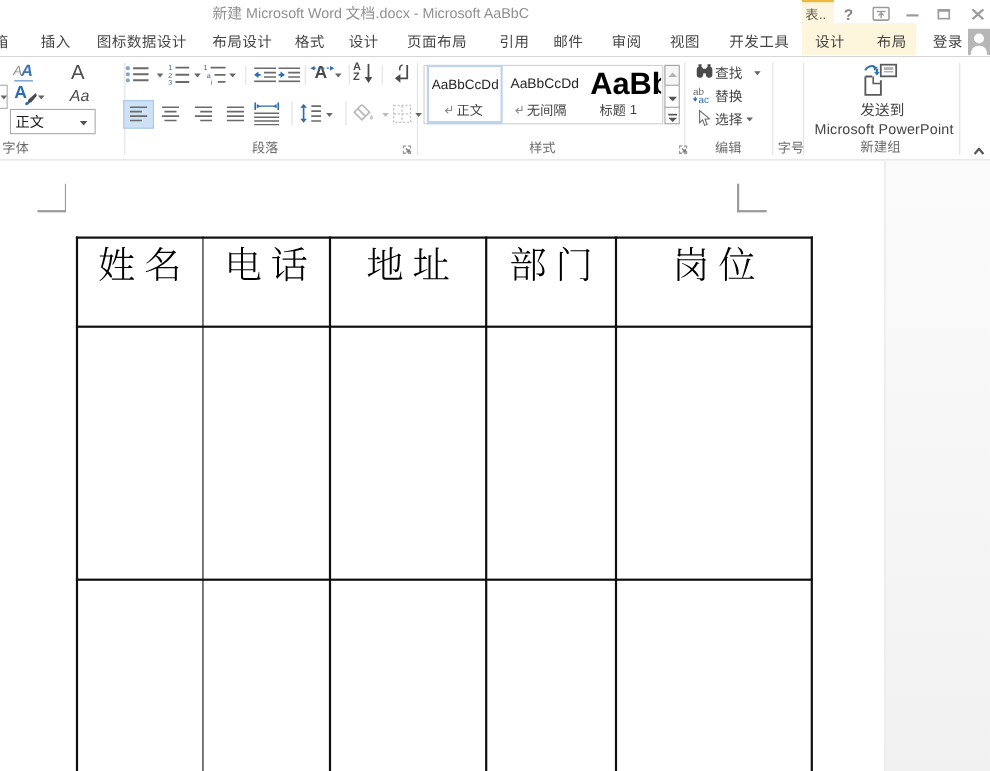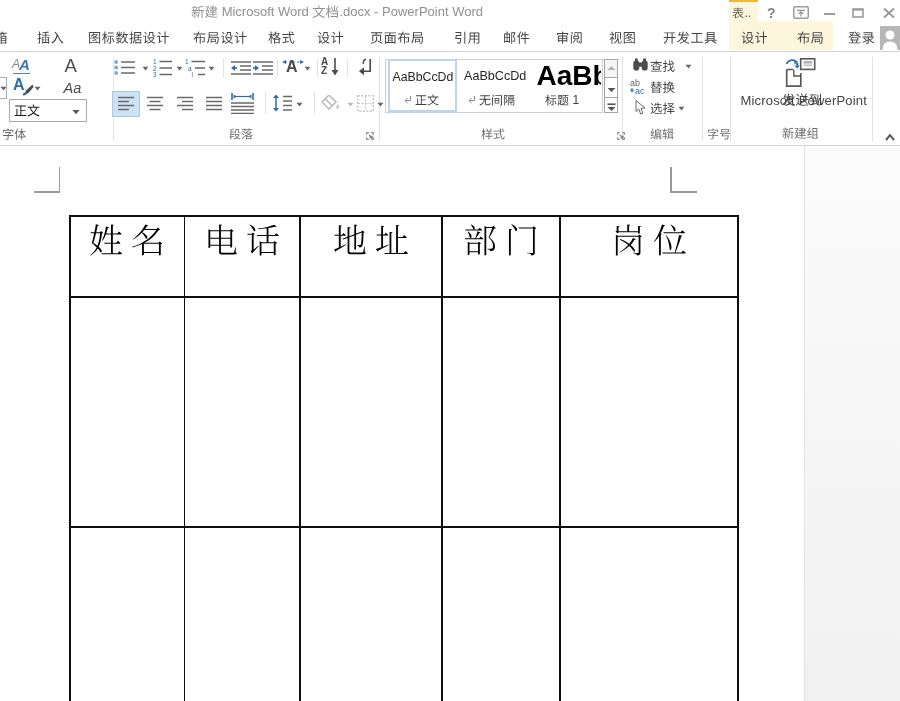--- a/index.html
+++ b/index.html
@@ -77,21 +77,21 @@
       <path id="s9898" d="M176 265H380V341H176ZM176 137H380V212H176ZM108 82V396H450V82ZM695 350C688 609 668 737 458 803C471 815 488 838 494 853C722 777 751 632 758 350ZM730 694C793 739 870 805 908 847L954 801C914 760 835 697 774 654ZM124 578C119 723 100 843 33 921C49 929 77 948 88 958C125 910 149 852 164 782C254 915 401 938 614 938H936C940 919 952 889 963 874C905 876 660 876 615 876C495 875 395 869 317 837V694H483V636H317V529H501V470H49V529H252V799C222 775 197 744 178 704C183 666 186 625 188 582ZM540 244V665H603V301H841V661H907V244H719C731 216 744 181 757 147H955V86H499V147H681C672 180 661 216 650 244Z"></path>
     </defs>
   </svg>
 <div class="abs" style="left:0;top:0;width:900px;height:27px;background:#fff"></div>
 <div class="abs" style="left:337px;top:5px;transform:translateX(-50%);display:flex;align-items:center;white-space:pre;font-family:'Liberation Sans',sans-serif;font-size:13px;color:#909090;line-height:13.5px"><svg class="cjf" style="left:0px;top:0px;width:27px;height:13.5px;fill:#909090" viewBox="0 0 2000 1000">
       <use href="#s65B0"></use>
       <use href="#s5EFA" x="1000"></use>
     </svg><span> Microsoft Word </span><svg class="cjf" style="left:0px;top:0px;width:27px;height:13.5px;fill:#909090" viewBox="0 0 2000 1000">
       <use href="#s6587"></use>
       <use href="#s6863" x="1000"></use>
-    </svg><span>.docx - PowerPoint Word</span></div>
+    </svg><span>.docx - Microsoft AaBbC</span></div>
 <div class="abs" style="left:728.5px;top:0;width:29px;height:21px;background:#fcf6e0;border-top:2px solid #efb73d"></div>
 <svg class="cj" style="left:732px;top:7px;width:12px;height:12px;fill:#5f5b45" viewBox="0 0 1000 1000">
     <use href="#s8868"></use>
   </svg>
 <div class="tx" style="left:744.5px;top:6.5px;font-size:12px;color:#5f5b45;">..</div>
 <div class="tx" style="left:767px;top:4.5px;font-size:14px;color:#848484;font-weight:bold">?</div>
 <svg class="abs" style="left:793px;top:6px" width="16" height="13" viewBox="0 0 16 13">
 <rect x="0.75" y="0.75" width="14.5" height="11.5" rx="1.5" fill="none" stroke="#9b9b9b" stroke-width="1.5"></rect>
 <path d="M4 4.4 H12" stroke="#9b9b9b" stroke-width="1.4"></path>
 <path d="M8 10.5 V6 M5.7 8 L8 5.6 L10.3 8" fill="none" stroke="#9b9b9b" stroke-width="1.3"></path>
@@ -430,21 +430,21 @@
 <path d="M2.5 7 C4 3.5 8.5 2 11.5 4" fill="none" stroke="#2e75b5" stroke-width="1.8"></path>
 <path d="M9.8 2.8 L14 4.3 L10.6 7.4 Z" fill="#2e75b5"></path>
 <path d="M13.2 5.5 V8.8" stroke="#2e75b5" stroke-width="2.2"></path>
 <path d="M10.7 8.5 H15.7 L13.2 11.8 Z" fill="#2e75b5"></path>
   </svg>
 <svg class="cj" style="left:781.5px;top:92.5px;width:40.2px;height:13.4px;fill:#444" viewBox="0 0 3000 1000">
     <use href="#s53D1"></use>
     <use href="#s9001" x="1000"></use>
     <use href="#s5230" x="2000"></use>
   </svg>
-<div class="tx" style="left:740.5px;top:94px;font-size:13px;color:#444;letter-spacing:0.18px">Microsoft PowerPoint</div>
+<div class="tx" style="left:740.5px;top:111px;font-size:13px;color:#444;letter-spacing:0.18px">Microsoft PowerPoint</div>
 <svg class="cj" style="left:781.5px;top:126.5px;width:36.9px;height:12.3px;fill:#6a6a6a" viewBox="0 0 3000 1000">
     <use href="#s65B0"></use>
     <use href="#s5EFA" x="1000"></use>
     <use href="#s7EC4" x="2000"></use>
   </svg>
 <svg class="abs" style="left:884.5px;top:133.5px" width="10" height="7" viewBox="0 0 10 7">
     <path d="M1 6 L5 1.2 L9 6" fill="none" stroke="#565656" stroke-width="2"></path>
   </svg>
 <div class="abs" style="left:0;top:146px;width:900px;height:555px;background:#fff"></div>
 <div class="abs" style="left:803.5px;top:146px;width:96.5px;height:555px;background:linear-gradient(#fbfbfb,#f1f1f2);border-left:1px solid #e3e3e3"></div>

